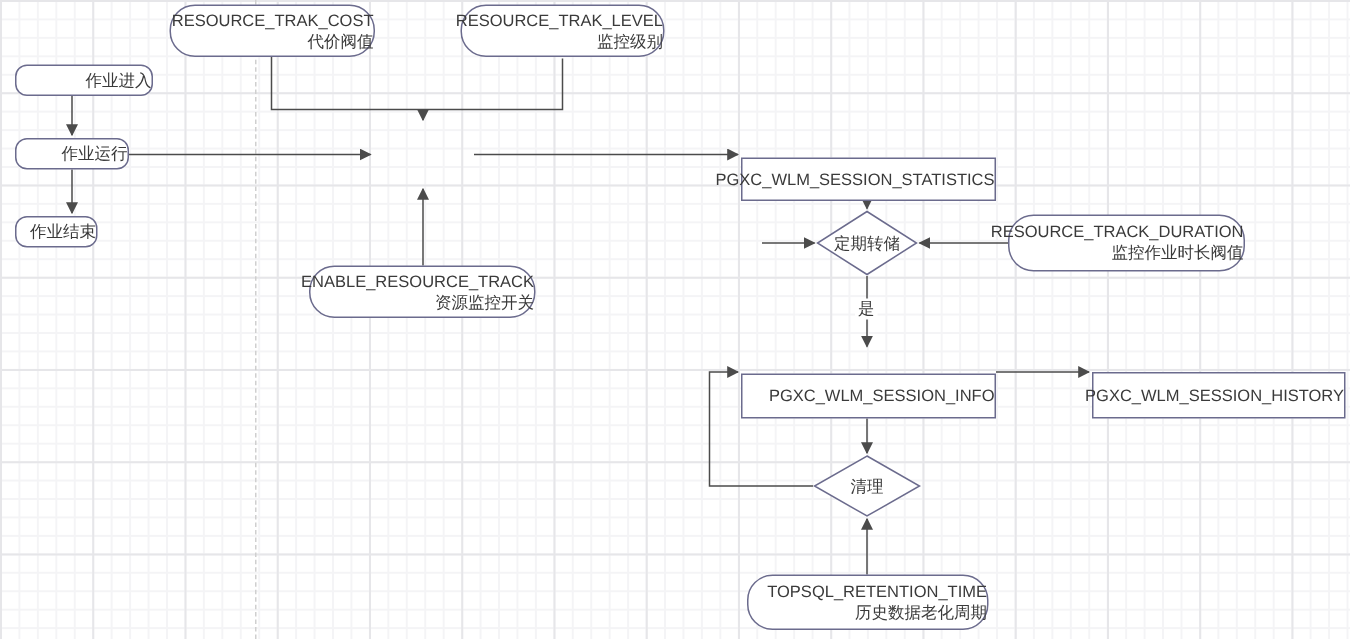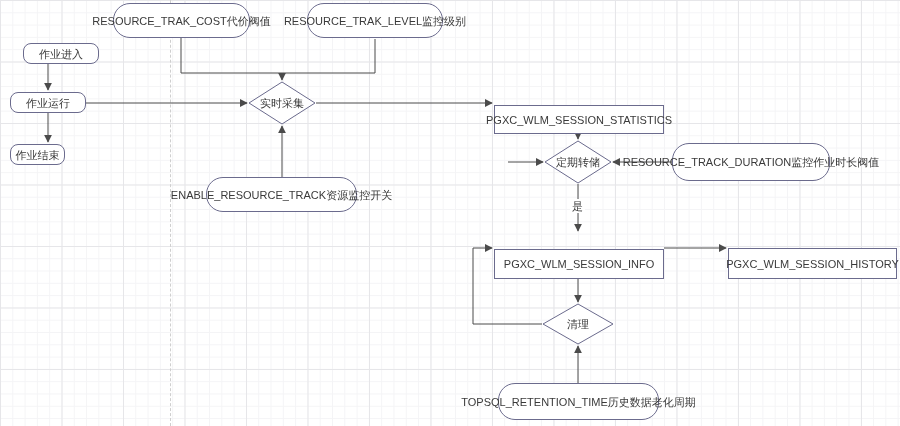--- a/index.html
+++ b/index.html
@@ -23,21 +23,21 @@
       linear-gradient(to bottom, var(--grid-minor) 1px, transparent 1px);
     background-size:61.5px 61.5px,61.5px 61.5px,12.3px 12.3px,12.3px 12.3px;
   }
   .page-divider{position:absolute;left:170px;top:0;height:426px;width:0;border-left:1px dashed var(--page-divider);z-index:0;}
   svg.edges{position:absolute;left:0;top:0;z-index:1;}
   .edge{stroke:var(--connector);stroke-width:1;fill:none;}
   .arrowhead{fill:var(--connector);stroke:none;}
   .shape{
     position:absolute;box-sizing:border-box;background:#fff;
     border:1px solid var(--shape-stroke);
-    display:flex;align-items:center;justify-content:center;
+    display:flex;flex-direction:column;align-items:flex-end;justify-content:center;
     font-size:11px;line-height:14px;color:var(--text);text-align:center;z-index:2;
     white-space:nowrap;
   }
   .rounded{border-radius:8px;}
   .stadium{border-radius:17px;}
   .rect{border-radius:0;margin-top:16px;}
   .diamond{position:absolute;z-index:2;display:flex;align-items:center;justify-content:center;}
   .diamond svg{position:absolute;left:0;top:0;width:100%;height:100%;overflow:visible;}
   .diamond polygon{fill:#fff;stroke:var(--shape-stroke);stroke-width:1;vector-effect:non-scaling-stroke;}
   .dlabel{position:relative;font-size:11px;color:var(--text);z-index:1;white-space:nowrap;}
@@ -69,45 +69,39 @@
     <path class="edge" d="M578,118 L578,139" marker-end="url(#arrow)"></path>
     <path class="edge" d="M508,162 L543,162" marker-end="url(#arrow)"></path>
     <path class="edge" d="M672,162 L613,162" marker-end="url(#arrow)"></path>
     <path class="edge" d="M578,184 L578,231" marker-end="url(#arrow)"></path>
     <path class="edge" d="M664,248 L726,248" marker-end="url(#arrow)"></path>
     <path class="edge" d="M578,263 L578,302" marker-end="url(#arrow)"></path>
     <path class="edge" d="M542,324 L473,324 L473,248 L492,248" marker-end="url(#arrow)"></path>
     <path class="edge" d="M578,383 L578,346" marker-end="url(#arrow)"></path>
   </svg>
 
-  <div class="shape rounded" style="left:23px;top:43px;width:76px;height:21px">
+  <div class="shape rounded" style="left:10px;top:43px;width:92px;height:21px">
     <span>作业进入</span>
   </div>
   <div class="shape rounded" style="left:10px;top:92px;width:76px;height:21px">
     <span>作业运行</span>
   </div>
   <div class="shape rounded" style="left:10px;top:144px;width:55px;height:21px">
     <span>作业结束</span>
   </div>
 
   <div class="shape stadium" style="left:113px;top:3px;width:137px;height:35px">
     <span>RESOURCE_TRAK_COST</span>
     <span>代价阀值</span>
   </div>
   <div class="shape stadium" style="left:307px;top:3px;width:136px;height:35px">
     <span>RESOURCE_TRAK_LEVEL</span>
     <span>监控级别</span>
   </div>
 
-  <div class="diamond" style="left:249px;top:82px;width:66px;height:42px">
-    <svg viewBox="0 0 66 42" preserveAspectRatio="none">
-      <polygon points="33,0 66,21 33,42 0,21"></polygon>
-    </svg>
-    <span class="dlabel">实时采集</span>
-  </div>
 
   <div class="shape stadium" style="left:206px;top:177px;width:151px;height:35px">
     <span>ENABLE_RESOURCE_TRACK</span>
     <span>资源监控开关</span>
   </div>
 
   <div class="shape rect" style="left:494px;top:89px;width:170px;height:29px">
     <span>PGXC_WLM_SESSION_STATISTICS</span>
   </div>
 

